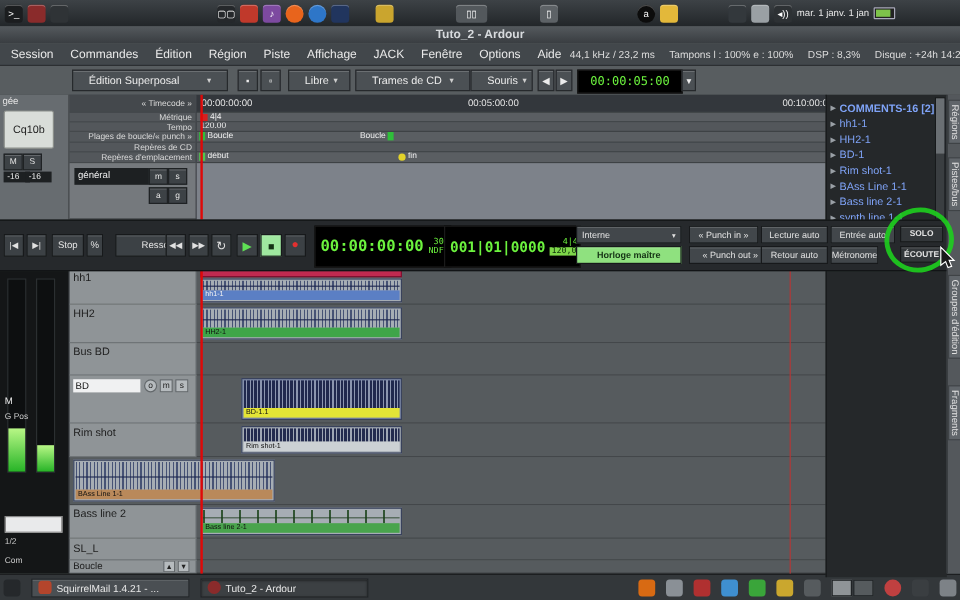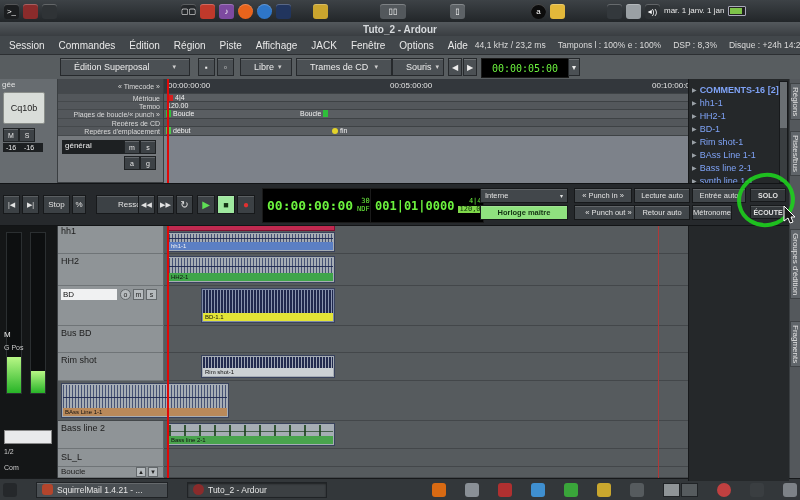--- a/index.html
+++ b/index.html
@@ -88,21 +88,21 @@
   .wv.sparse::after{content:"";position:absolute;left:0;right:0;top:55%;height:1px;background:rgba(30,60,30,.7);}
   .rbar{position:absolute;left:1px;right:1px;bottom:1px;height:8px;font-size:6px;line-height:8px;
     padding-left:2px;color:#101010;white-space:nowrap;overflow:hidden;}
   .tnbox{position:absolute;left:3px;top:3px;width:56px;height:11px;background:#f0f1f2;color:#111;
     font-size:8px;line-height:11px;padding:0 2px;box-sizing:border-box;overflow:hidden;}
   .hbtn{position:absolute;top:3px;width:11px;height:11px;background:#b6bbbe;border:1px solid #63686b;
     box-sizing:border-box;font-size:7px;color:#222;display:flex;align-items:center;justify-content:center;}
   .playhead{position:absolute;width:2px;background:#e00808;z-index:3;}
   
   #taskbar{position:absolute;left:0;top:478px;width:800px;height:22px;background:#33373a;border-top:1px solid #17191b;
-    display:flex;align-items:center;padding:0 3px;gap:19px;box-sizing:border-box;}
+    display:flex;align-items:center;padding:0 3px;gap:9px;box-sizing:border-box;}
   .task{height:16px;box-sizing:border-box;background:#4a4f53;border:1px solid #202326;
     box-shadow:inset 0 1px 0 rgba(255,255,255,.15);display:flex;align-items:center;gap:4px;
     font-size:8.5px;color:#e6e6e6;padding:0 5px;white-space:nowrap;overflow:hidden;}
   .task.active{background:#3c4043;box-shadow:inset 0 1px 2px rgba(0,0,0,.5);}
   .tico{width:14px;height:14px;border-radius:3px;flex:0 0 auto;}
   .pager{display:flex;gap:1px;}
   .pcell{width:15px;height:12px;background:#565b5e;border:1px solid #202326;}
   .pcell.on{background:#8f9497;}
   #annotation{position:absolute;left:736px;top:172px;z-index:9;pointer-events:none;}
 </style>
@@ -376,40 +376,40 @@
         <span>HH2</span>
       </div>
       <div class="tlane">
         <div class="region" style="left:3px;top:2px;width:168px;bottom:2px">
           <div class="wv med"></div>
           <div class="rbar" style="background:#3fa549">HH2-1</div>
         </div>
       </div>
     </div>
 
+    <div class="trow" style="height:27px">
+      <div class="thead">
+        <span>Bus BD</span>
+      </div>
+      <div class="tlane"></div>
+    </div>
+
     <div class="trow" style="height:40px">
       <div class="thead">
         <span class="tnbox">BD</span>
         <span class="hbtn" style="left:62px;border-radius:50%">o</span>
         <span class="hbtn" style="left:75px">m</span>
         <span class="hbtn" style="left:88px">s</span>
       </div>
       <div class="tlane">
         <div class="region" style="left:37px;top:2px;width:134px;bottom:2px;background:#7e8aa9">
           <div class="wv dense"></div>
           <div class="rbar" style="background:#e3e436">BD-1.1</div>
         </div>
       </div>
-    </div>
-
-    <div class="trow" style="height:27px">
-      <div class="thead">
-        <span>Bus BD</span>
-      </div>
-      <div class="tlane"></div>
     </div>
 
     <div class="trow" style="height:28px">
       <div class="thead">
         <span>Rim shot</span>
       </div>
       <div class="tlane">
         <div class="region" style="left:37px;top:2px;width:134px;bottom:2px">
           <div class="wv dense"></div>
           <div class="rbar" style="background:#ccd1d4">Rim shot-1</div>

